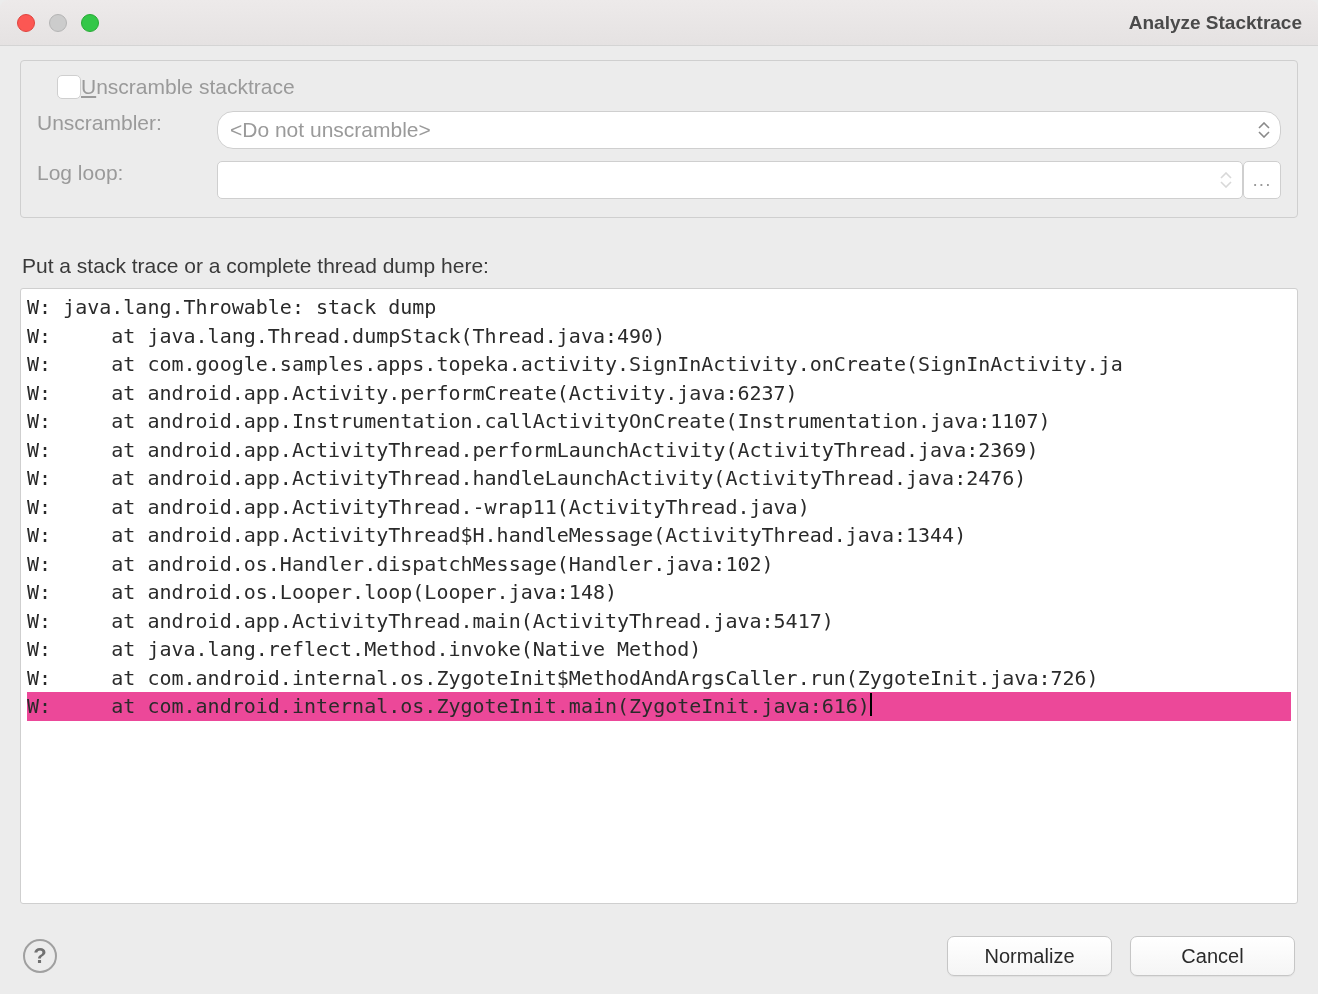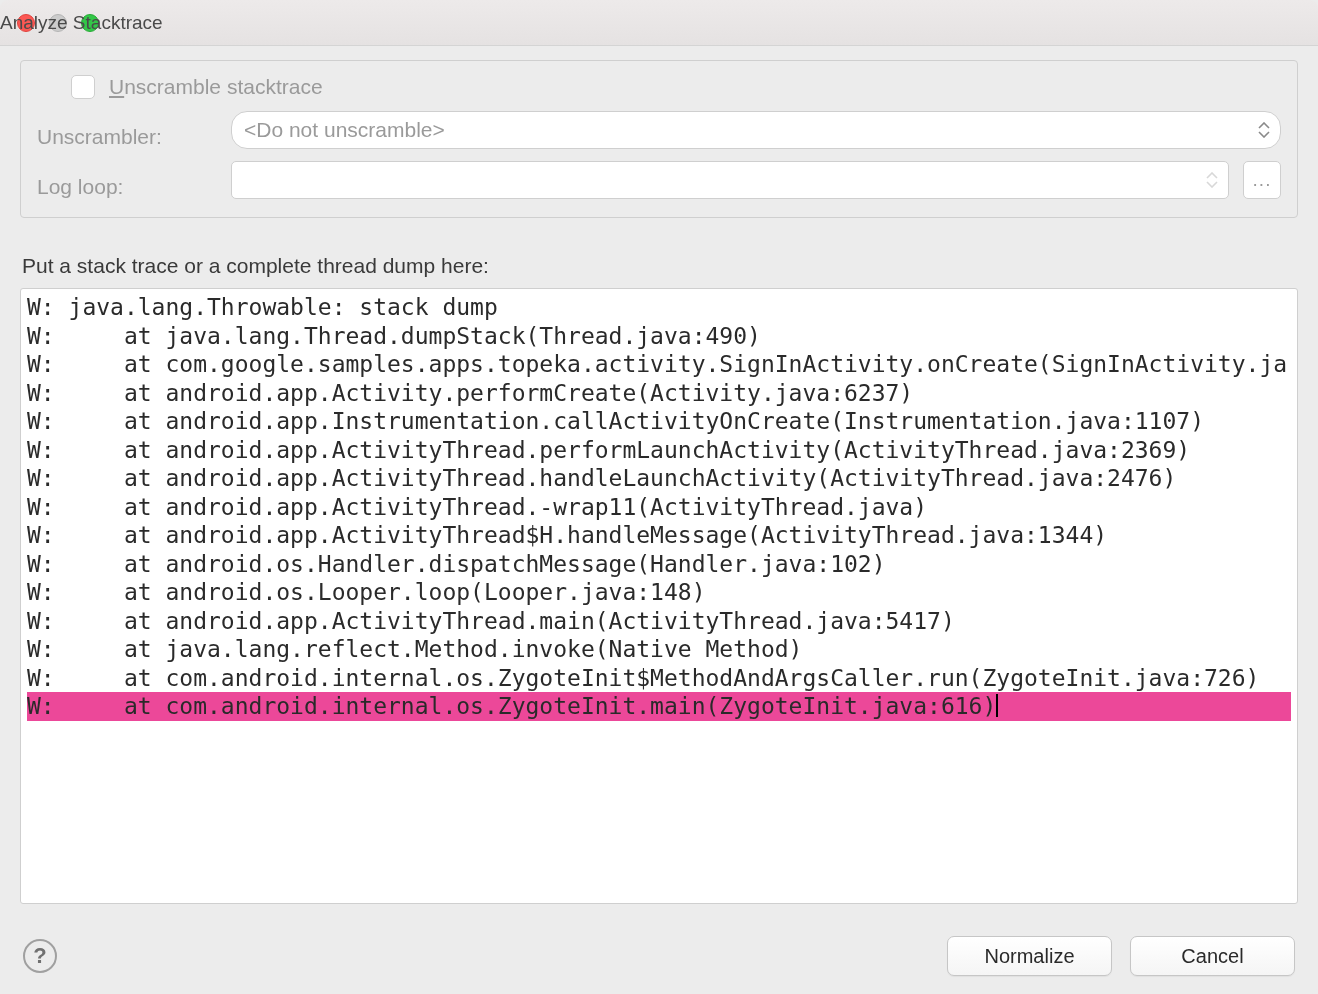--- a/index.html
+++ b/index.html
@@ -42,42 +42,42 @@
       height: 18px;
       border-radius: 50%;
     }
     .light-close { background: #fc5753; border: 1px solid #e0443e; }
     .light-min   { background: #cccccc; border: 1px solid #b5b5b5; }
     .light-max   { background: #33c748; border: 1px solid #27aa35; }
     .titlebar-title {
       position: absolute;
       left: 0;
       right: 16px;
-      text-align: left;
+      text-align: right;
       font-size: 19px;
-      font-weight: 400;
+      font-weight: 700;
       color: #4a4a4a;
       pointer-events: none;
     }
     .content {
       flex: 1;
       display: flex;
       flex-direction: column;
       padding: 14px 20px 18px 20px;
     }
     .panel {
       border: 1px solid #cfcfcf;
       border-radius: 4px;
       padding: 14px 16px 18px 16px;
       background: #ececec;
     }
     .row {
       display: flex;
-      align-items: flex-end;
-      gap: 14px;
+      align-items: flex-start;
+      gap: 0;
     }
     .row + .row { margin-top: 12px; }
     .checkbox {
       width: 24px;
       height: 24px;
       background: #fff;
       border: 1px solid #cfcfcf;
       border-radius: 5px;
       flex-shrink: 0;
     }
@@ -148,21 +148,21 @@
       color: #3a3a3a;
       padding-left: 2px;
     }
     .textarea {
       margin-top: 10px;
       flex: 1;
       background: #fff;
       border: 1px solid #cfcfcf;
       border-radius: 3px;
       font-family: "Menlo", "Monaco", "Consolas", monospace;
-      font-size: 23px;
+      font-size: 20px;
       line-height: 28.5px;
       color: #2a2a2a;
       overflow: hidden;
       white-space: pre;
       padding: 4px 6px;
       position: relative;
     }
     .line-highlight {
       background: #ec4899;
       display: inline-block;

